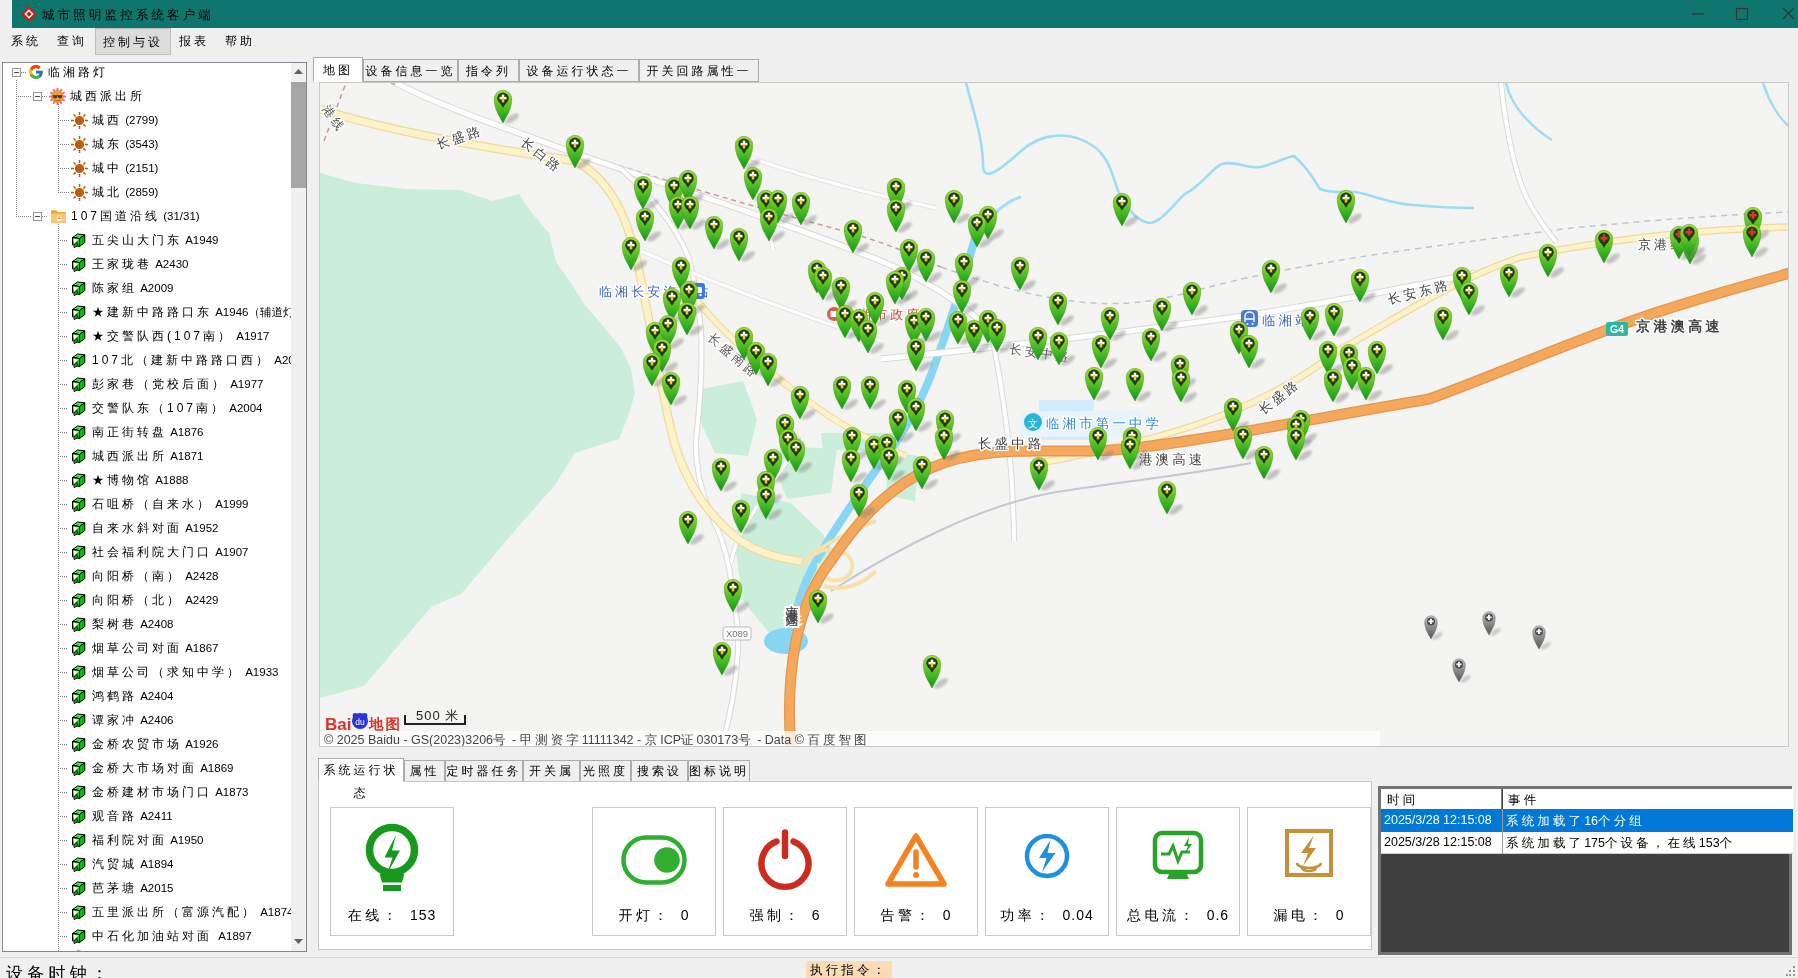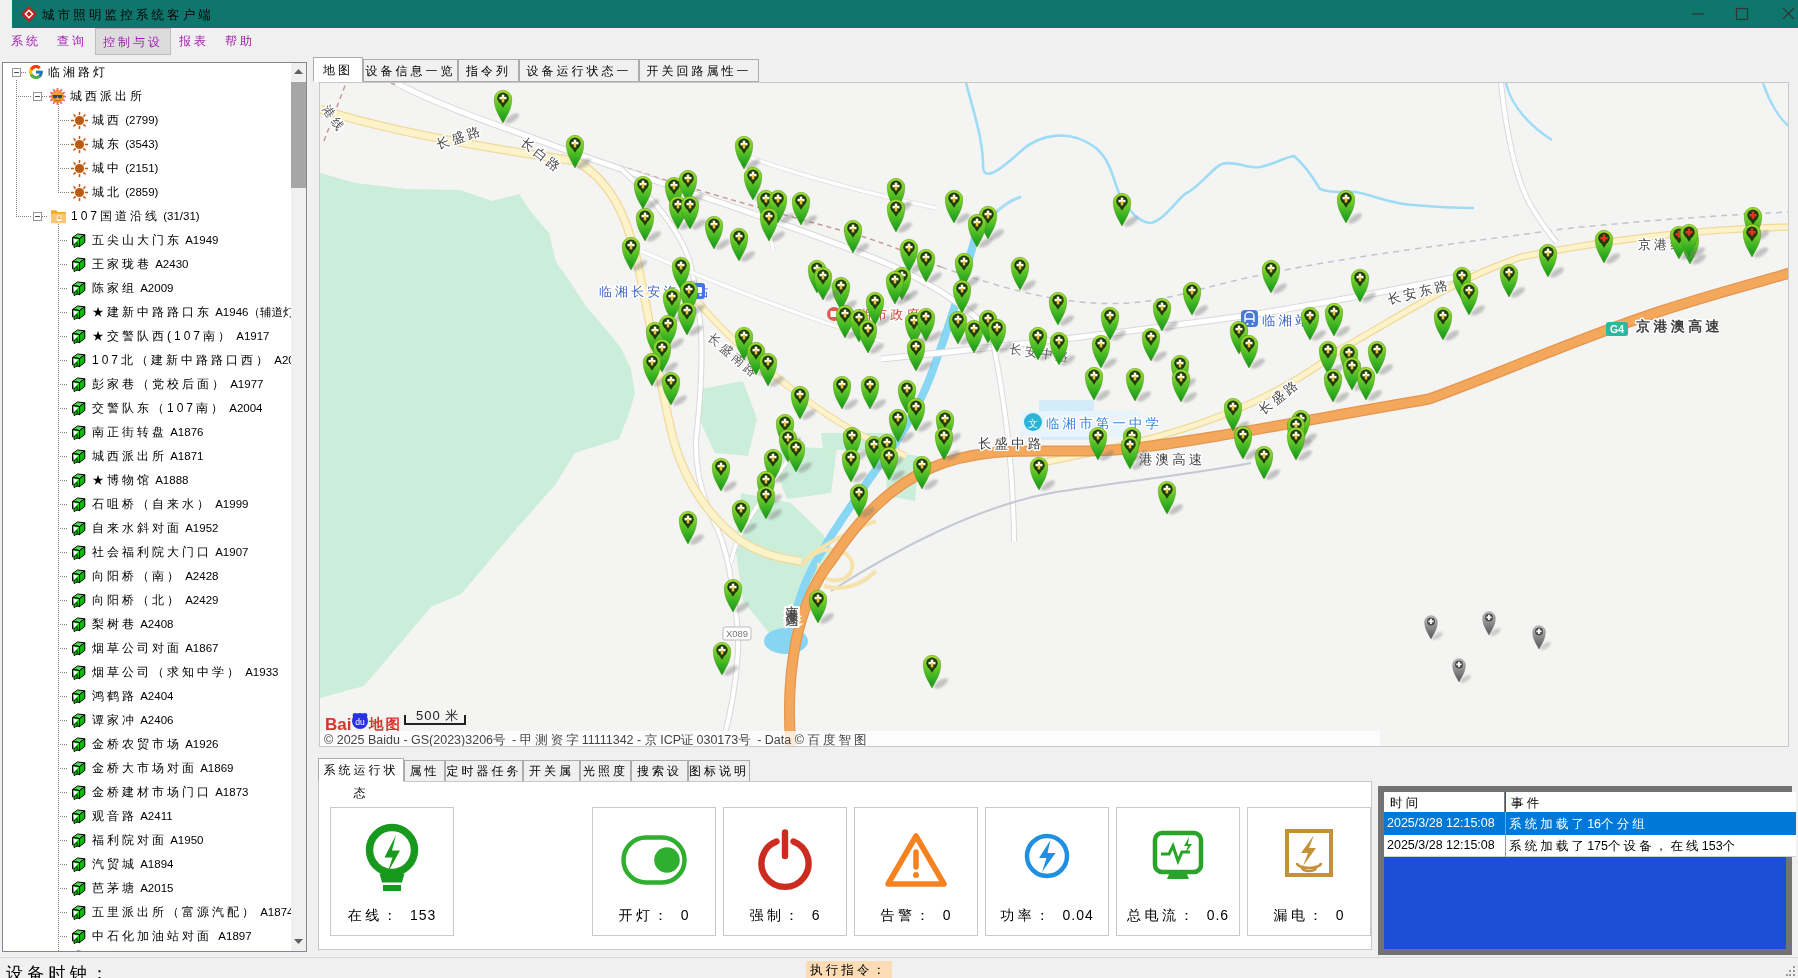--- a/index.html
+++ b/index.html
@@ -1,37 +1,37 @@
 <!DOCTYPE html>
 <html><head><meta charset="utf-8">
 <style>
 *{margin:0;padding:0;box-sizing:border-box}
 html,body{width:1798px;height:978px;overflow:hidden;background:#f0f0f0;
  font-family:"Liberation Sans",sans-serif;-webkit-font-smoothing:antialiased}
 .cj{letter-spacing:.25em}
 .abs{position:absolute}
 #titlebar{position:absolute;left:12px;top:0;width:1798px;height:28px;background:#0f766e}
 #menubar{position:absolute;left:0;top:28px;width:1798px;height:27px;background:#f0f0f0}
-.menuitem{position:absolute;top:0;height:27px;line-height:27px;font-size:12px;color:#a21caf;text-align:center}
+.menuitem{position:absolute;top:0;height:27px;line-height:27px;font-size:12px;color:#000000;text-align:center}
 #tree{position:absolute;left:2px;top:62px;width:305px;height:890px;background:#fff;border:1px solid #828790;overflow:hidden}
 .trow{position:absolute;height:24px;line-height:24px;font-size:12px;color:#000;white-space:nowrap}
 .code{font-size:11.5px;letter-spacing:0}
 .vdot{position:absolute;width:1px;background-image:repeating-linear-gradient(to bottom,#808080 0,#808080 1px,transparent 1px,transparent 2px)}
 .hdot{position:absolute;height:1px;background-image:repeating-linear-gradient(to right,#808080 0,#808080 1px,transparent 1px,transparent 2px)}
 .expb{position:absolute;width:9px;height:9px;background:#fff;border:1px solid #969696}
 .expb:after{content:"";position:absolute;left:1px;top:3px;width:5px;height:1px;background:#505050}
 #vsb{position:absolute;right:0;top:0;width:15px;height:888px;background:#f0f0f0}
 #vsb .thumb{position:absolute;left:0;width:15px;background:#a6a6a6}
 .tab{position:absolute;border:1px solid #acacac;background:#f0f0f0;font-size:12px;color:#000;text-align:center}
 .tabsel{background:#fff;border-bottom:1px solid #fff;z-index:3}
 #maparea{position:absolute;left:319px;top:82px;width:1470px;height:665px;background:#f4f4f3;border:1px solid #c8c8c8;overflow:hidden}
 #botpage{position:absolute;left:318px;top:781px;width:1054px;height:169px;background:#fff;border:1px solid #c8c8c8}
 .card{position:absolute;top:25px;width:124px;height:129px;border:1px solid #c9c9c9;background:#fff}
 .clabel{position:absolute;left:0;bottom:10px;width:100%;text-align:center;font-size:14px;color:#000000}
-#evtable{position:absolute;left:1378px;top:786px;width:414px;height:169px;background:#1d4ed8;border:6px solid #737373;font-size:12.5px}
+#evtable{position:absolute;left:1378px;top:786px;width:414px;height:169px;background:#404040;border:3px solid #737373;font-size:12.5px}
 #statusbar{position:absolute;left:0;top:957px;width:1798px;height:21px;background:#f0f0f0;border-top:1px solid #d9d9d9}
 svg{display:block}
 text{font-family:"Liberation Sans",sans-serif}
 </style></head><body>
 <div id="titlebar">
 <svg class="abs" style="left:9px;top:6px" width="16" height="16" viewBox="0 0 16 16">
 <rect x="2.4" y="2.4" width="11.2" height="11.2" transform="rotate(45 8 8)" fill="#c22018"></rect>
 <rect x="4.7" y="4.7" width="6.6" height="6.6" transform="rotate(45 8 8)" fill="#fff"></rect>
 <rect x="6.1" y="6.1" width="3.8" height="3.8" transform="rotate(45 8 8)" fill="#c22018"></rect>
 </svg>

